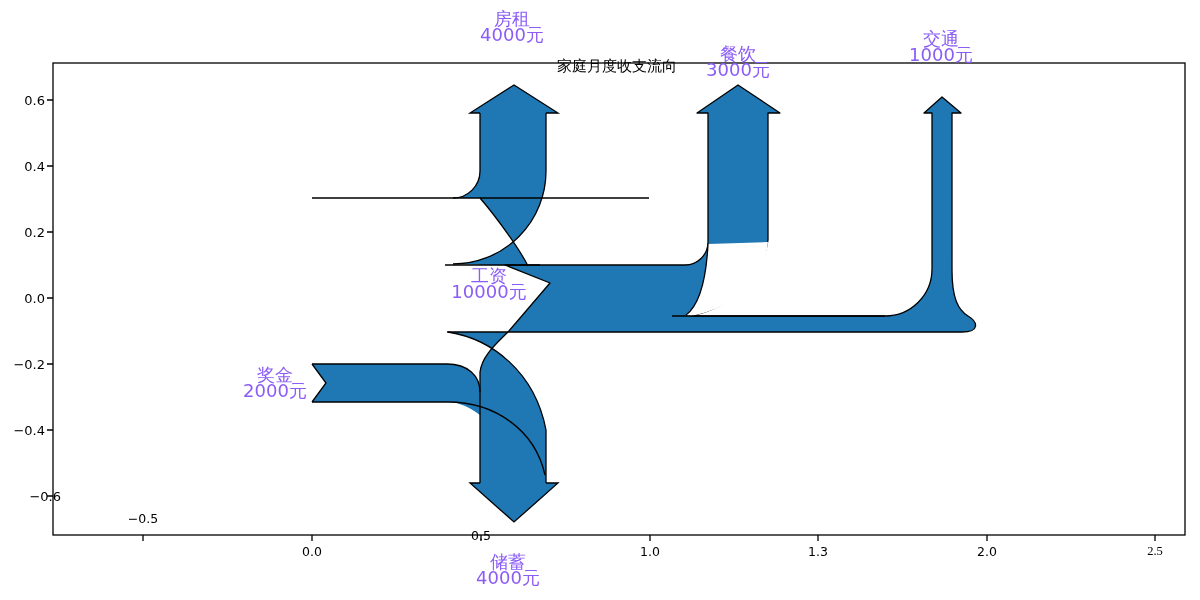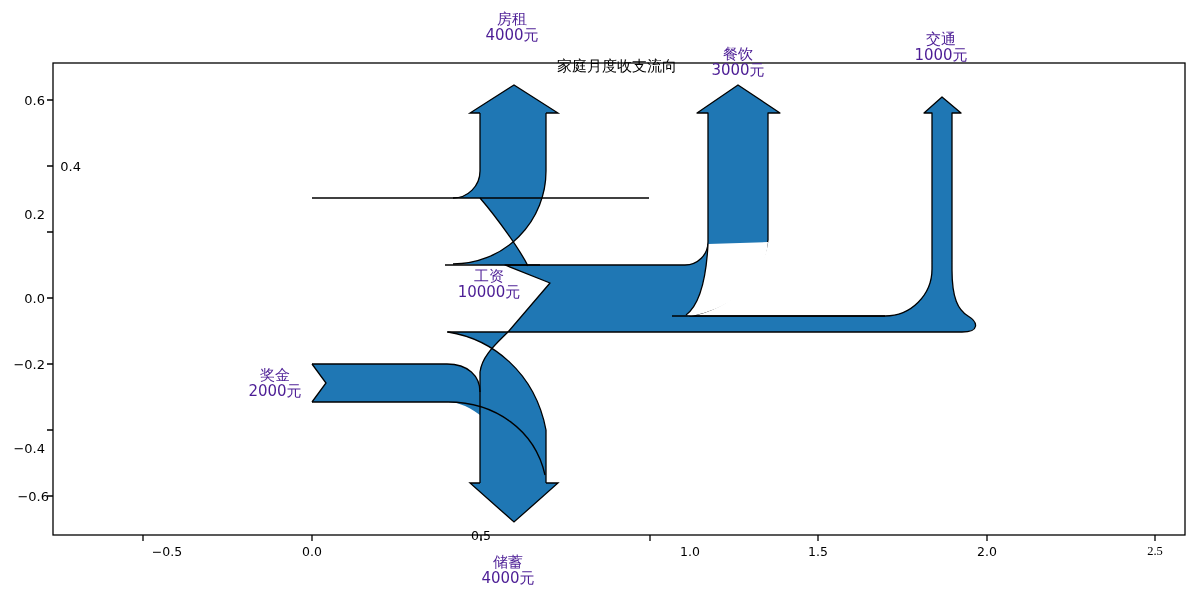--- a/index.html
+++ b/index.html
@@ -1,20 +1,20 @@
 <!DOCTYPE html>
 <html><head>
 <meta charset="utf-8">
 <style>
   html,body{margin:0;padding:0;background:#fff;}
   #figure{position:relative;width:1200px;height:600px;background:#ffffff;
           font-family:"DejaVu Sans","Liberation Sans",sans-serif;overflow:hidden;}
   #figure svg{position:absolute;left:0;top:0;}
   .lbl{position:absolute;transform:translate(-50%,-50%);text-align:center;
-       font-size:15px;line-height:16px;color:#4c1d95;white-space:nowrap;}
+       font-size:18px;line-height:16px;color:#8b5cf6;white-space:nowrap;}
   .tick-x{position:absolute;transform:translate(-50%,0);font-size:12.5px;color:#000;}
   .tick-y{position:absolute;transform:translate(0,-50%);width:45px;text-align:right;
           font-size:13px;color:#000;}
   .title{position:absolute;transform:translate(-50%,-50%);font-size:15px;color:#000;
          white-space:nowrap;margin-top:20px;}
 </style>
 </head>
 <body>
 
 <div id="figure">
@@ -86,29 +86,29 @@
   </div>
   <div class="lbl" style="left:941px;top:47px;">
     <div>交通</div>
     <div>1000元</div>
   </div>
   <div class="lbl" style="left:508px;top:570px;">
     <div>储蓄</div>
     <div>4000元</div>
   </div>
 
-  <div class="tick-x" style="left:143px;top:544px;margin-left:24px;">−0.5</div>
+  <div class="tick-x" style="left:143px;top:511px;">−0.5</div>
   <div class="tick-x" style="left:312px;top:544px;">0.0</div>
   <div class="tick-x" style="left:481px;top:528px;">0.5</div>
-  <div class="tick-x" style="left:650px;top:544px;margin-left:40px;">1.0</div>
-  <div class="tick-x" style="left:818px;top:544px;">1.5</div>
+  <div class="tick-x" style="left:650px;top:544px;">1.0</div>
+  <div class="tick-x" style="left:818px;top:544px;">1.3</div>
   <div class="tick-x" style="left:987px;top:544px;">2.0</div>
   <div class="tick-x" style="left:1155px;top:544px;font-family:Liberation Serif, serif;">2.5</div>
 
   <div class="tick-y" style="left:0;top:100px;">0.6</div>
-  <div class="tick-y" style="left:0;top:166px;padding-left:36px;">0.4</div>
-  <div class="tick-y" style="left:0;top:214px;">0.2</div>
+  <div class="tick-y" style="left:0;top:166px;">0.4</div>
+  <div class="tick-y" style="left:0;top:232px;">0.2</div>
   <div class="tick-y" style="left:0;top:298px;">0.0</div>
   <div class="tick-y" style="left:0;top:364px;">−0.2</div>
-  <div class="tick-y" style="left:0;top:430px;margin-top:18px;">−0.4</div>
-  <div class="tick-y" style="left:4px;top:496px;">−0.6</div>
+  <div class="tick-y" style="left:0;top:430px;">−0.4</div>
+  <div class="tick-y" style="left:16px;top:496px;">−0.6</div>
 
 </div>
 
 </body></html>

